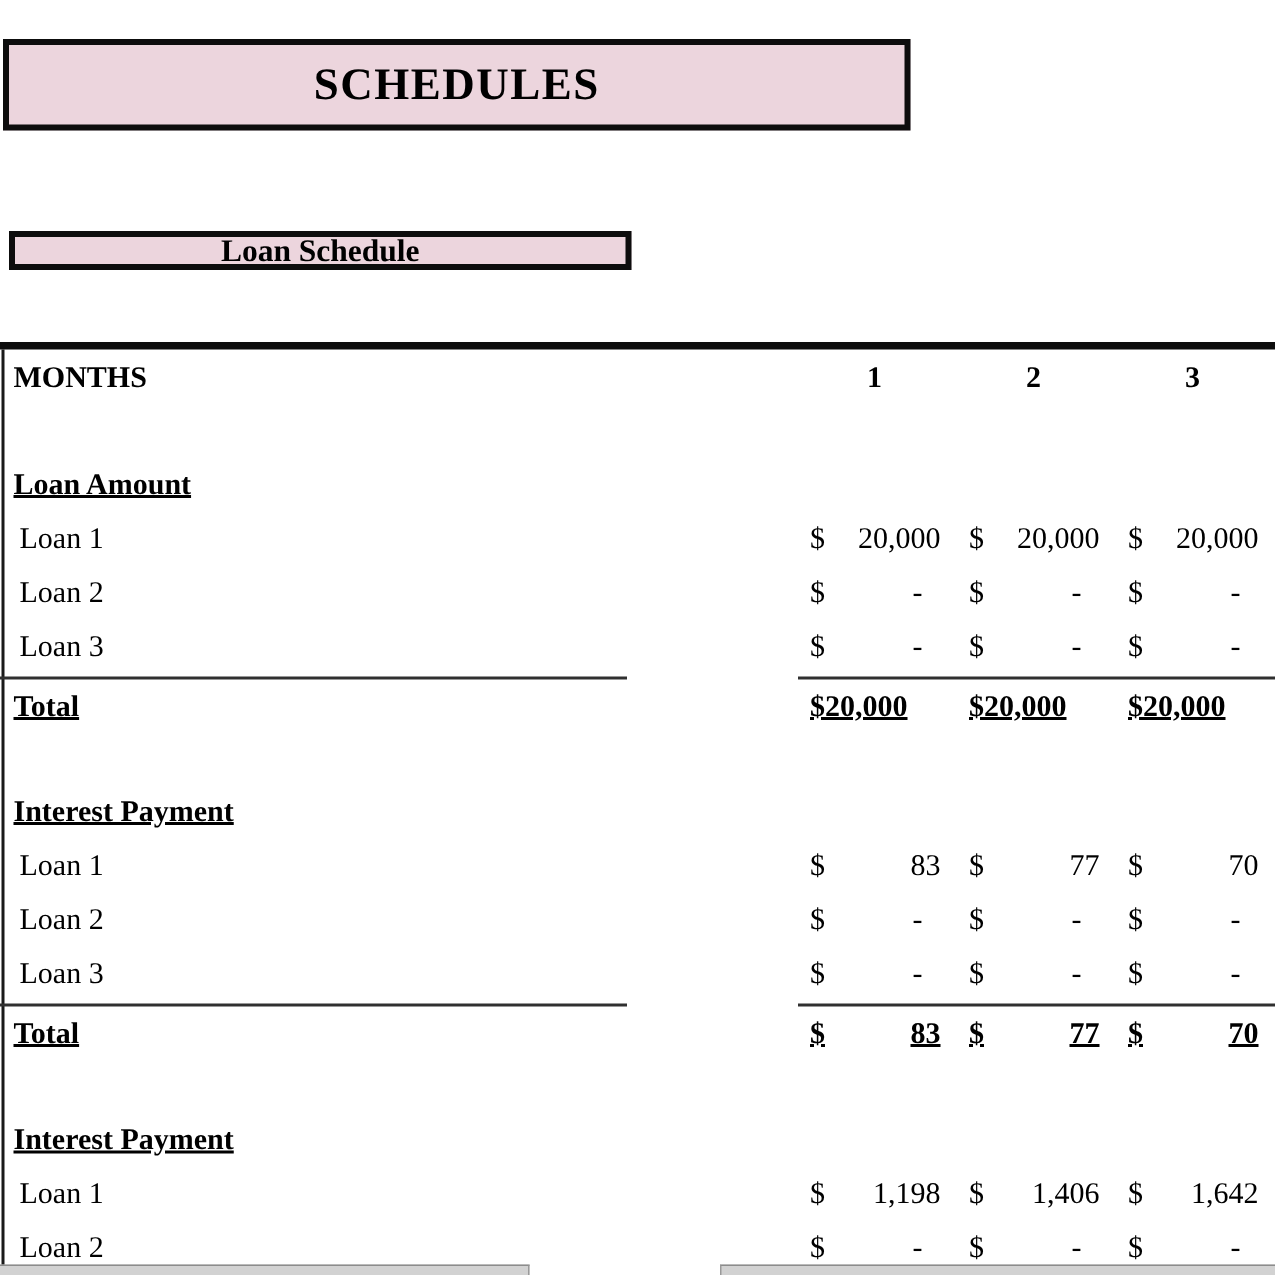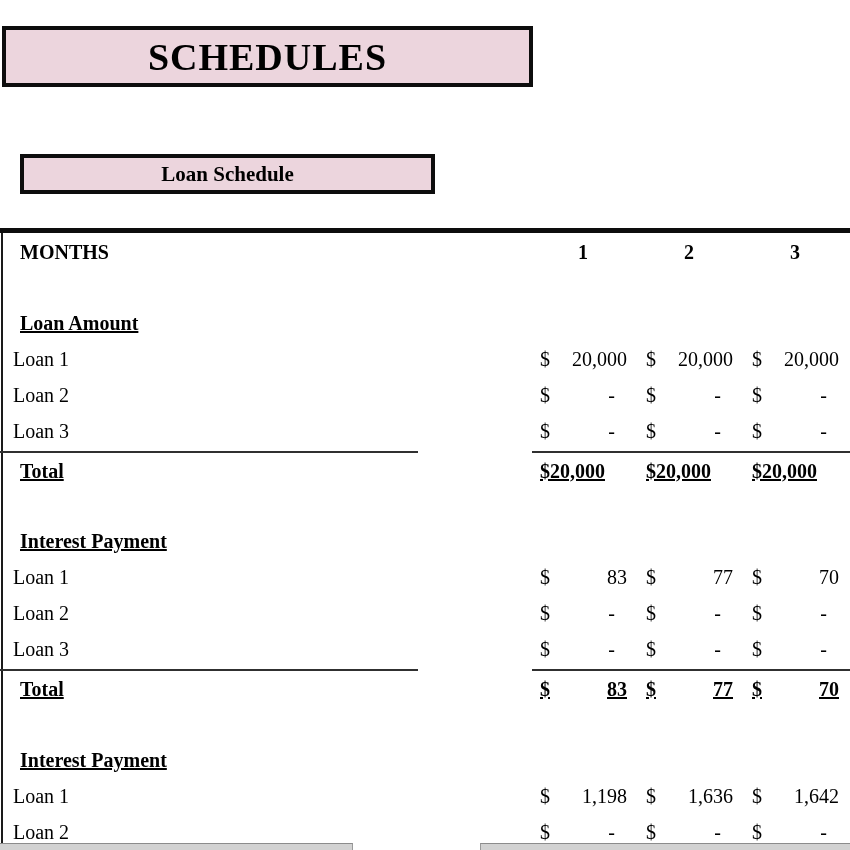--- a/index.html
+++ b/index.html
@@ -4,29 +4,29 @@
 <style>
   html,body{margin:0;padding:0;background:#ffffff;}
   .stage{
     position:relative;width:850px;height:850px;overflow:hidden;background:#ffffff;
     font-family:"Liberation Serif","DejaVu Serif",serif;color:#000000;
   }
   .banner{
     position:absolute;display:flex;align-items:center;justify-content:center;
     border:4px solid #0d0d0d;box-sizing:border-box;font-weight:bold;
   }
-  #schedulesBanner{left:2px;top:26px;width:531px;height:61px;font-size:38px;letter-spacing:1px;}
-  #loanScheduleBanner{left:20px;top:154px;width:415px;height:40px;font-size:21px;}
+  #schedulesBanner{left:2px;top:26px;width:605px;height:61px;font-size:30px;letter-spacing:1px;}
+  #loanScheduleBanner{left:6px;top:154px;width:415px;height:26px;font-size:21px;}
   #topBorder{position:absolute;left:0;top:228px;width:850px;height:5px;background:#0d0d0d;}
   #leftBorder{position:absolute;left:1px;top:233px;width:2px;height:617px;background:#1a1a1a;}
   .trow{position:absolute;left:0;width:848px;height:36px;display:flex;align-items:center;font-size:20px;}
   .trow.bold{font-weight:bold;text-decoration:underline;}
   .labelcol{flex:0 0 530px;width:530px;height:100%;display:flex;align-items:center;}
   .lbl{padding-left:13px;white-space:nowrap;}
-  .lbl.head{padding-left:20px;font-weight:bold;}
+  .lbl.head{padding-left:9px;font-weight:bold;}
   .cell{
     flex:0 0 106px;width:106px;height:100%;display:flex;align-items:center;
     justify-content:space-between;box-sizing:border-box;padding:0 9px 0 10px;
   }
   .cell.mhead{justify-content:center;font-weight:bold;padding:0;}
   .cell.merged{}
   .val.dash{padding-right:12px;}
   .rule{position:absolute;height:2px;background:#303030;}
   .graybar{
     position:absolute;top:843px;height:7px;background:#d2d2d2;
@@ -222,21 +222,21 @@
       <div class="trow" style="top: 778px;">
         <div class="labelcol">
           <span class="lbl">Loan 1</span>
         </div>
         <div class="cell">
           <span class="cur">$</span>
           <span class="val">1,198</span>
         </div>
         <div class="cell">
           <span class="cur">$</span>
-          <span class="val">1,636</span>
+          <span class="val">1,406</span>
         </div>
         <div class="cell">
           <span class="cur">$</span>
           <span class="val">1,642</span>
         </div>
       </div>
       <div class="trow" style="top: 814px;">
         <div class="labelcol">
           <span class="lbl">Loan 2</span>
         </div>

